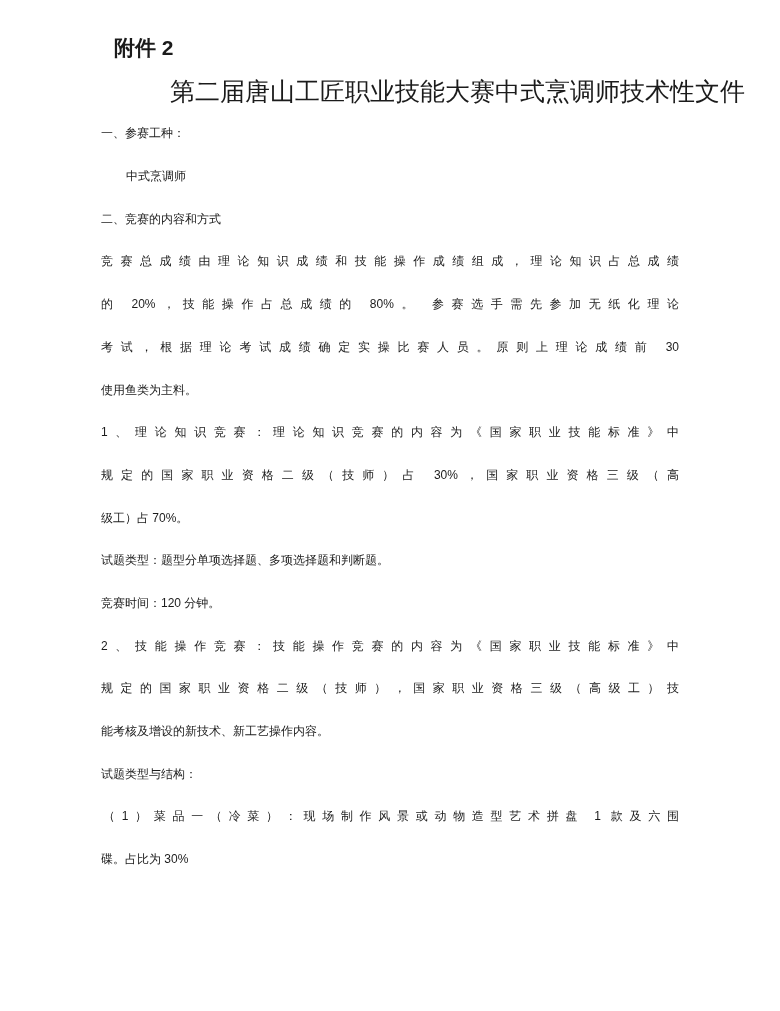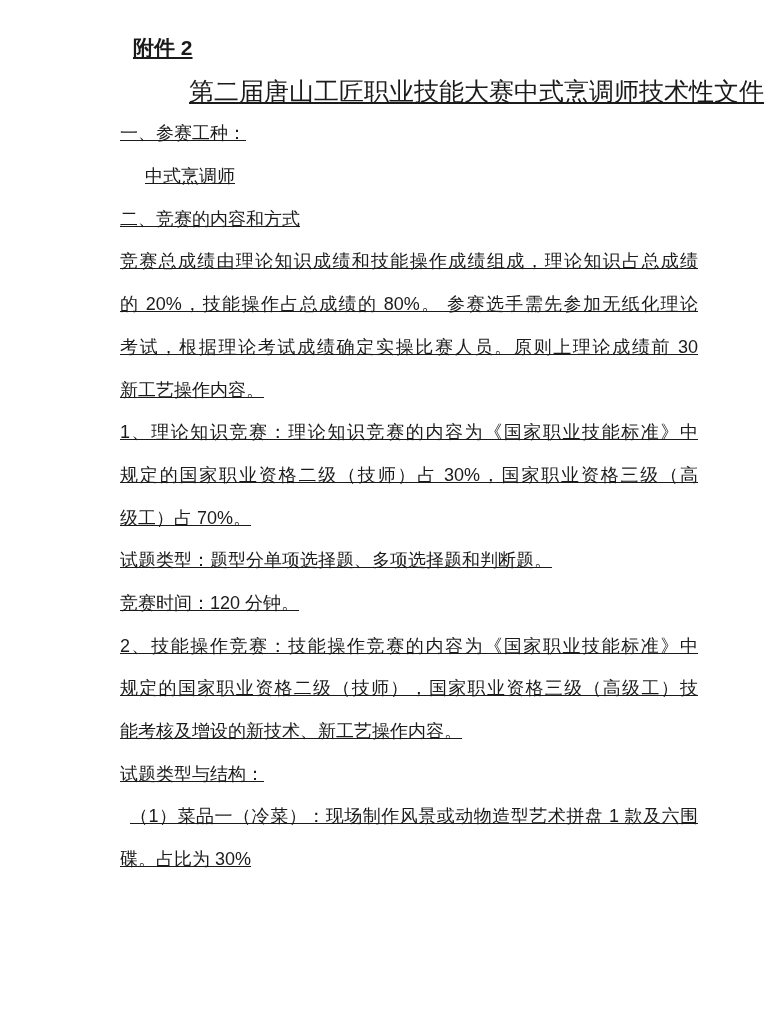--- a/index.html
+++ b/index.html
@@ -15,48 +15,47 @@
   }
   .sheet {
     position: relative;
     width: 780px;
     height: 1011px;
     background: #ffffff;
     overflow: hidden;
   }
   .textblock {
     position: absolute;
-    left: 120px;
+    left: 101px;
     top: 27px;
     width: 578px;
-    text-decoration: underline;
   }
   .line {
     height: 42.7px;
     line-height: 42.7px;
-    font-size: 18px;
+    font-size: 12px;
     white-space: nowrap;
   }
   .j {
     text-align: justify;
     text-align-last: justify;
     white-space: normal;
   }
   .attach {
     font-weight: bold;
     font-size: 21px;
     text-indent: 13px;
   }
   .title {
     font-size: 25px;
     text-indent: 69px;
   }
   .ind-sub { text-indent: 25px; }
   .ind-para { text-indent: 44px; }
-  .ind-paren { text-indent: 2px; margin-left: 8px; }
+  .ind-paren { text-indent: 2px; }
   .hl {
     background: #a5c4e0;
     padding: 4px 1px;
   }
 </style>
 </head>
 <body>
 
 <div class="sheet">
   <div class="textblock">
@@ -68,21 +67,21 @@
     <div class="line">一、参赛工种：</div>
 
     <div class="line ind-sub">中式烹调师</div>
 
     <div class="line">二、竞赛的内容和方式</div>
 
 
     <div class="line j">竞赛总成绩由理论知识成绩和技能操作成绩组成，理论知识占总成绩</div>
     <div class="line j">的 20%，技能操作占总成绩的 80%。 参赛选手需先参加无纸化理论</div>
     <div class="line j">考试，根据理论考试成绩确定实操比赛人员。原则上理论成绩前 30</div>
-    <div class="line">新工艺操作内容。</div>
+    <div class="line">使用鱼类为主料。</div>
 
     <div class="line j">1、理论知识竞赛：理论知识竞赛的内容为《国家职业技能标准》中</div>
     <div class="line j">规定的国家职业资格二级（技师）占 30%，国家职业资格三级（高</div>
     <div class="line">级工）占 70%。</div>
     <div class="line">试题类型：题型分单项选择题、多项选择题和判断题。</div>
     <div class="line">竞赛时间：120 分钟。</div>
 
     <div class="line j">2、技能操作竞赛：技能操作竞赛的内容为《国家职业技能标准》中</div>
     <div class="line j">规定的国家职业资格二级（技师），国家职业资格三级（高级工）技</div>
     <div class="line">能考核及增设的新技术、新工艺操作内容。</div>

